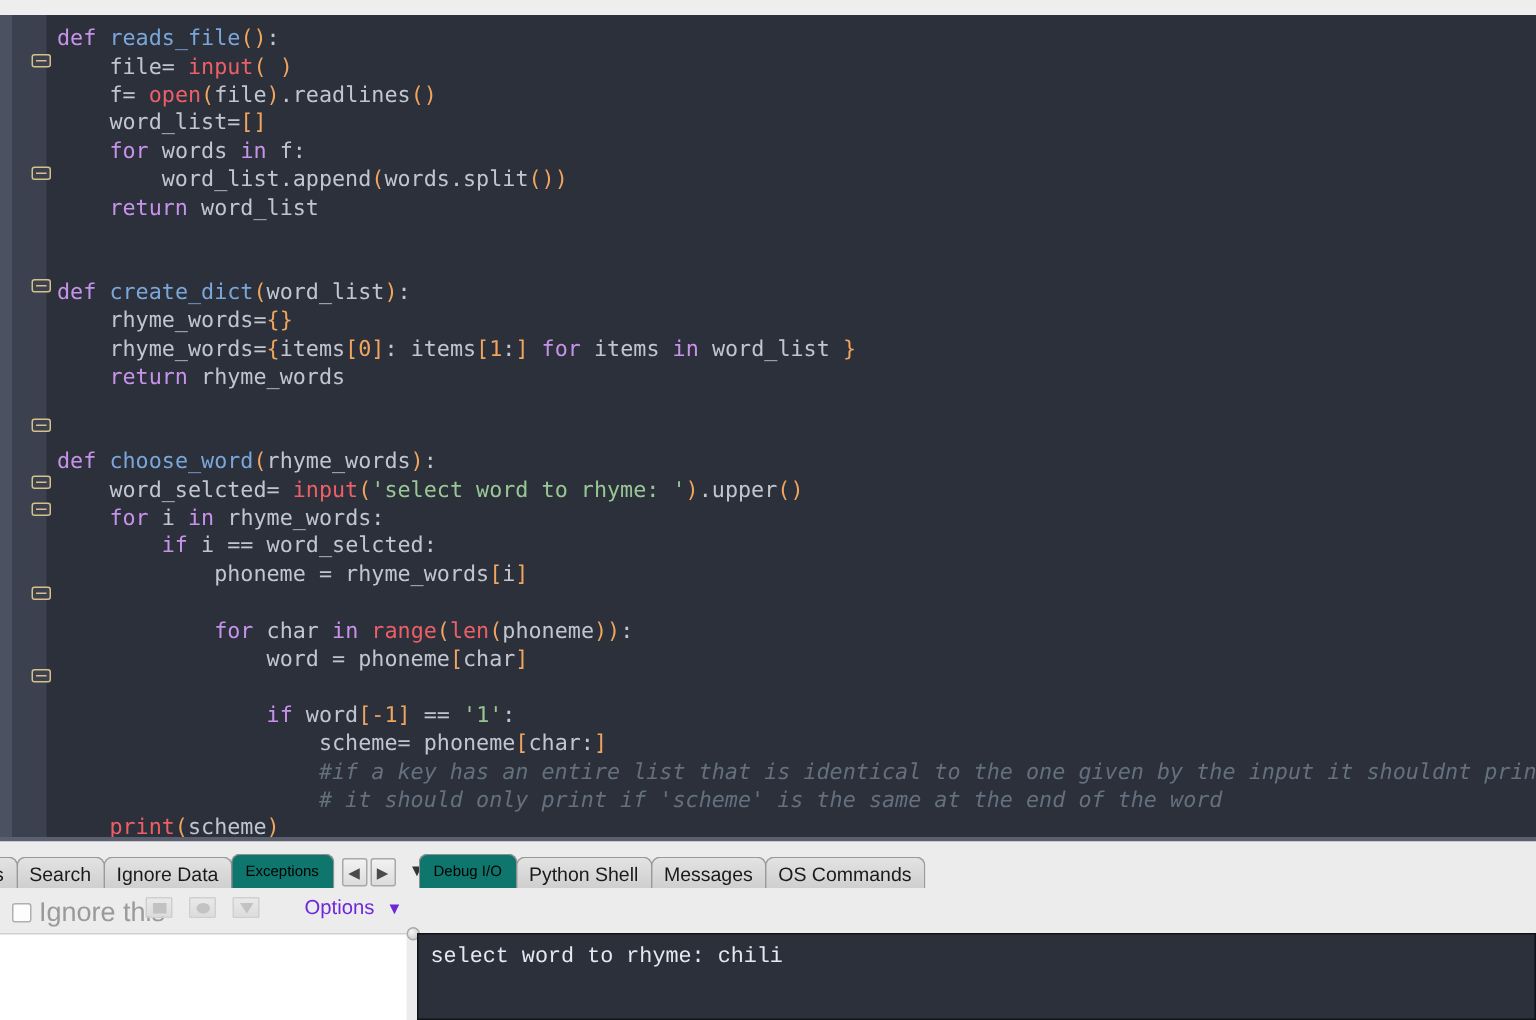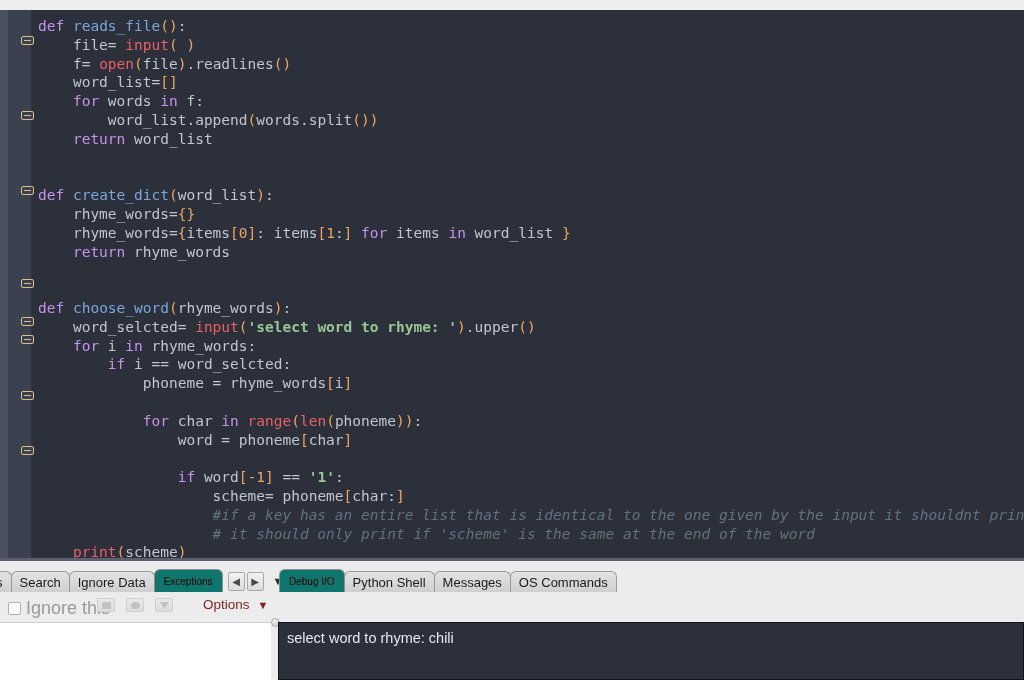--- a/index.html
+++ b/index.html
@@ -83,21 +83,21 @@
     padding-top: 7px;
     padding-left: 7px;
     box-sizing: border-box;
   }
   .code .ln { display: block; height: 18.8px; }
 
   .k   { color: #c792ea; }           
   .fn  { color: #7aa6da; }           
   .bi  { color: #ec5f67; }           
   .p   { color: #f0a45d; }           
-  .s   { color: #99c794; font-weight: bold; }           
+  .s   { color: #99c794; }           
   .n   { color: #f0a45d; }           
   .c   { color: #65707e; font-style: italic; }  
   .v   { color: #c0c5ce; }           
   .op  { color: #c0c5ce; }
 
   
   .editor-bottom-edge {
     position: absolute;
     left: 0; top: 558px;
     width: 1024px; height: 3px;
@@ -220,21 +220,21 @@
     left: 4px; top: 3px;
     width: 9px; height: 7px;
     background: #c2c2c2;
   }
   .micro.m2::before { border-radius: 50%; }
   .micro.m3::before { clip-path: polygon(0 0,100% 0,50% 100%); }
   .options {
     position: absolute;
     left: 203px; top: 3px;
     font-size: 13.5px;
-    color: #7f1d1d;
+    color: #6d28d9;
   }
   .options .caret { margin-left: 8px; font-size: 11px; }
 
   .io-hint {
     position: absolute;
     left: 301px; top: 4px;
     font-size: 13.5px;
     color: #1a1a1a;
   }
 
@@ -264,21 +264,21 @@
   .console {
     position: absolute;
     left: 278px; top: 0;
     width: 746px; height: 58px;
     background: #2b303b;
     border: 1px solid #101317;
     box-sizing: border-box;
     overflow: hidden;
   }
   .console-text {
-    font-family: Liberation Sans, sans-serif;
+    font-family: Liberation Mono, monospace;
     font-size: 14.5px;
     line-height: 18.5px;
     color: #e6e9ef;
     white-space: pre;
     padding: 6px 0 0 8px;
   }
   .console-text .cl { display: block; }
 </style>
 </head>
 <body>

